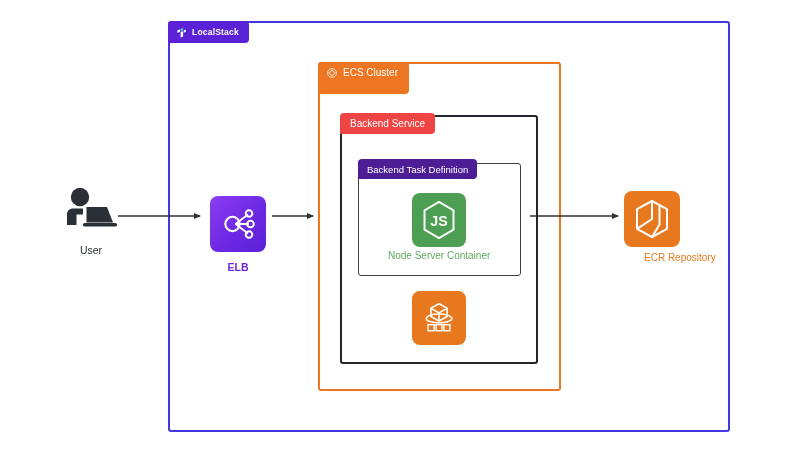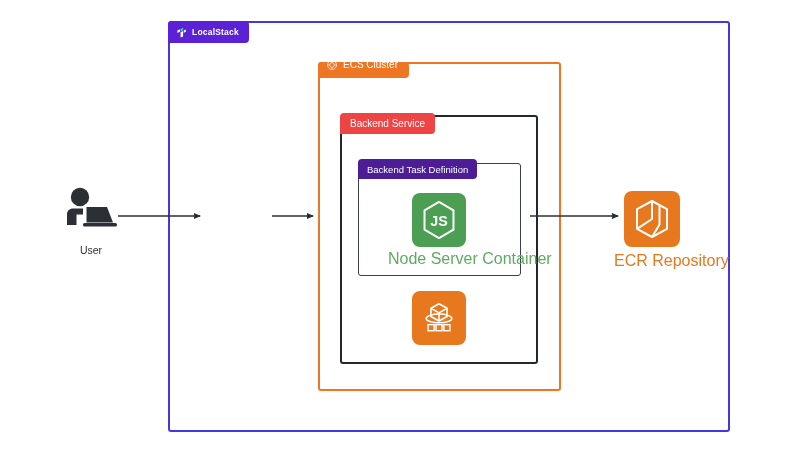--- a/index.html
+++ b/index.html
@@ -65,21 +65,21 @@
     height: 329px;
     border: 2px solid #ee7623;
     border-radius: 3px;
     box-sizing: border-box;
     background: transparent;
   }
   .ecs-badge {
     position: absolute;
     left: 318px;
     top: 62px;
-    height: 16px;
+    height: 32px;
     display: flex;
     align-items: center;
     gap: 5px;
     padding: 0 11px 11px 8px;
     background: #ee7623;
     border-radius: 4px 4px 4px 0;
     box-sizing: border-box;
   }
   .ecs-badge .ecs-label {
     color: #ffffff;
@@ -185,23 +185,23 @@
   .node-nodejs .tile { background: #4c9e52; width: 54px; height: 54px; }
 
   
   .node-task { left: 411px; top: 291px; width: 56px; }
   .node-task .tile { background: #e8781e; width: 54px; height: 54px; }
 
   
   .node-ecr { left: 624px; top: 191px; width: 56px; }
   .node-ecr .tile { background: #e8781e; }
 
-  .caption-wide { position: absolute; white-space: nowrap; font-size: 16px; }
+  .caption-wide { position: absolute; white-space: nowrap; font-size: 10px; }
   .cap-node { left: 388px; top: 250px; color: #5faa63; }
-  .cap-ecr  { left: 614px; top: 252px; color: #e8781e; }
+  .cap-ecr  { left: 644px; top: 252px; color: #e8781e; }
 
   .arrows { position: absolute; inset: 0; pointer-events: none; }
 </style>
 </head>
 <body>
 
 <div class="canvas">
 
   <div class="localstack-box"></div>
   <div class="localstack-badge">
@@ -263,20 +263,36 @@
       <svg width="56" height="44" viewBox="0 0 56 44">
         <circle cx="17" cy="10" r="9.2" fill="#2b2f36"></circle>
         <path d="M4 38 L4 27 C4 23.8 6.6 21.4 9.8 21.4 L20 21.4 L20 27.5 L13.5 27.5 L13.5 38 Z" fill="#2b2f36"></path>
         <path d="M23.5 20 L44 20 L50 35.5 L23.5 35.5 Z" fill="#2b2f36"></path>
         <rect x="20" y="36" width="34" height="3.6" rx="1.6" fill="#2b2f36"></rect>
       </svg>
     </div>
     <div class="caption">User</div>
   </div>
 
+  <div class="node node-elb">
+    <div class="tile">
+      <svg width="40" height="40" viewBox="0 0 40 40">
+        <g stroke="#ffffff" stroke-width="1.9" fill="none">
+          <line x1="17.5" y1="20" x2="30" y2="10.5"></line>
+          <line x1="17.5" y1="20" x2="31" y2="20"></line>
+          <line x1="17.5" y1="20" x2="30" y2="29.5"></line>
+        </g>
+        <circle cx="14.5" cy="20" r="7.2" fill="none" stroke="#ffffff" stroke-width="2.1"></circle>
+        <circle cx="31" cy="9.5" r="3.3" fill="none" stroke="#ffffff" stroke-width="2"></circle>
+        <circle cx="32.5" cy="20" r="3.3" fill="none" stroke="#ffffff" stroke-width="2"></circle>
+        <circle cx="31" cy="30.5" r="3.3" fill="none" stroke="#ffffff" stroke-width="2"></circle>
+      </svg>
+    </div>
+    <div class="caption">ELB</div>
+  </div>
 
   <div class="node node-nodejs">
     <div class="tile">
       <svg width="38" height="40" viewBox="0 0 38 42">
         <path d="M19 2 L34.2 10.8 L34.2 31.2 L19 40 L3.8 31.2 L3.8 10.8 Z" fill="none" stroke="#ffffff" stroke-width="2.1" stroke-linejoin="round"></path>
         <text x="19" y="27.5" text-anchor="middle" fill="#ffffff" font-family="'Liberation Sans', sans-serif" font-size="15" font-weight="bold">JS</text>
       </svg>
     </div>
   </div>
   <div class="caption-wide cap-node">Node Server Container</div>

